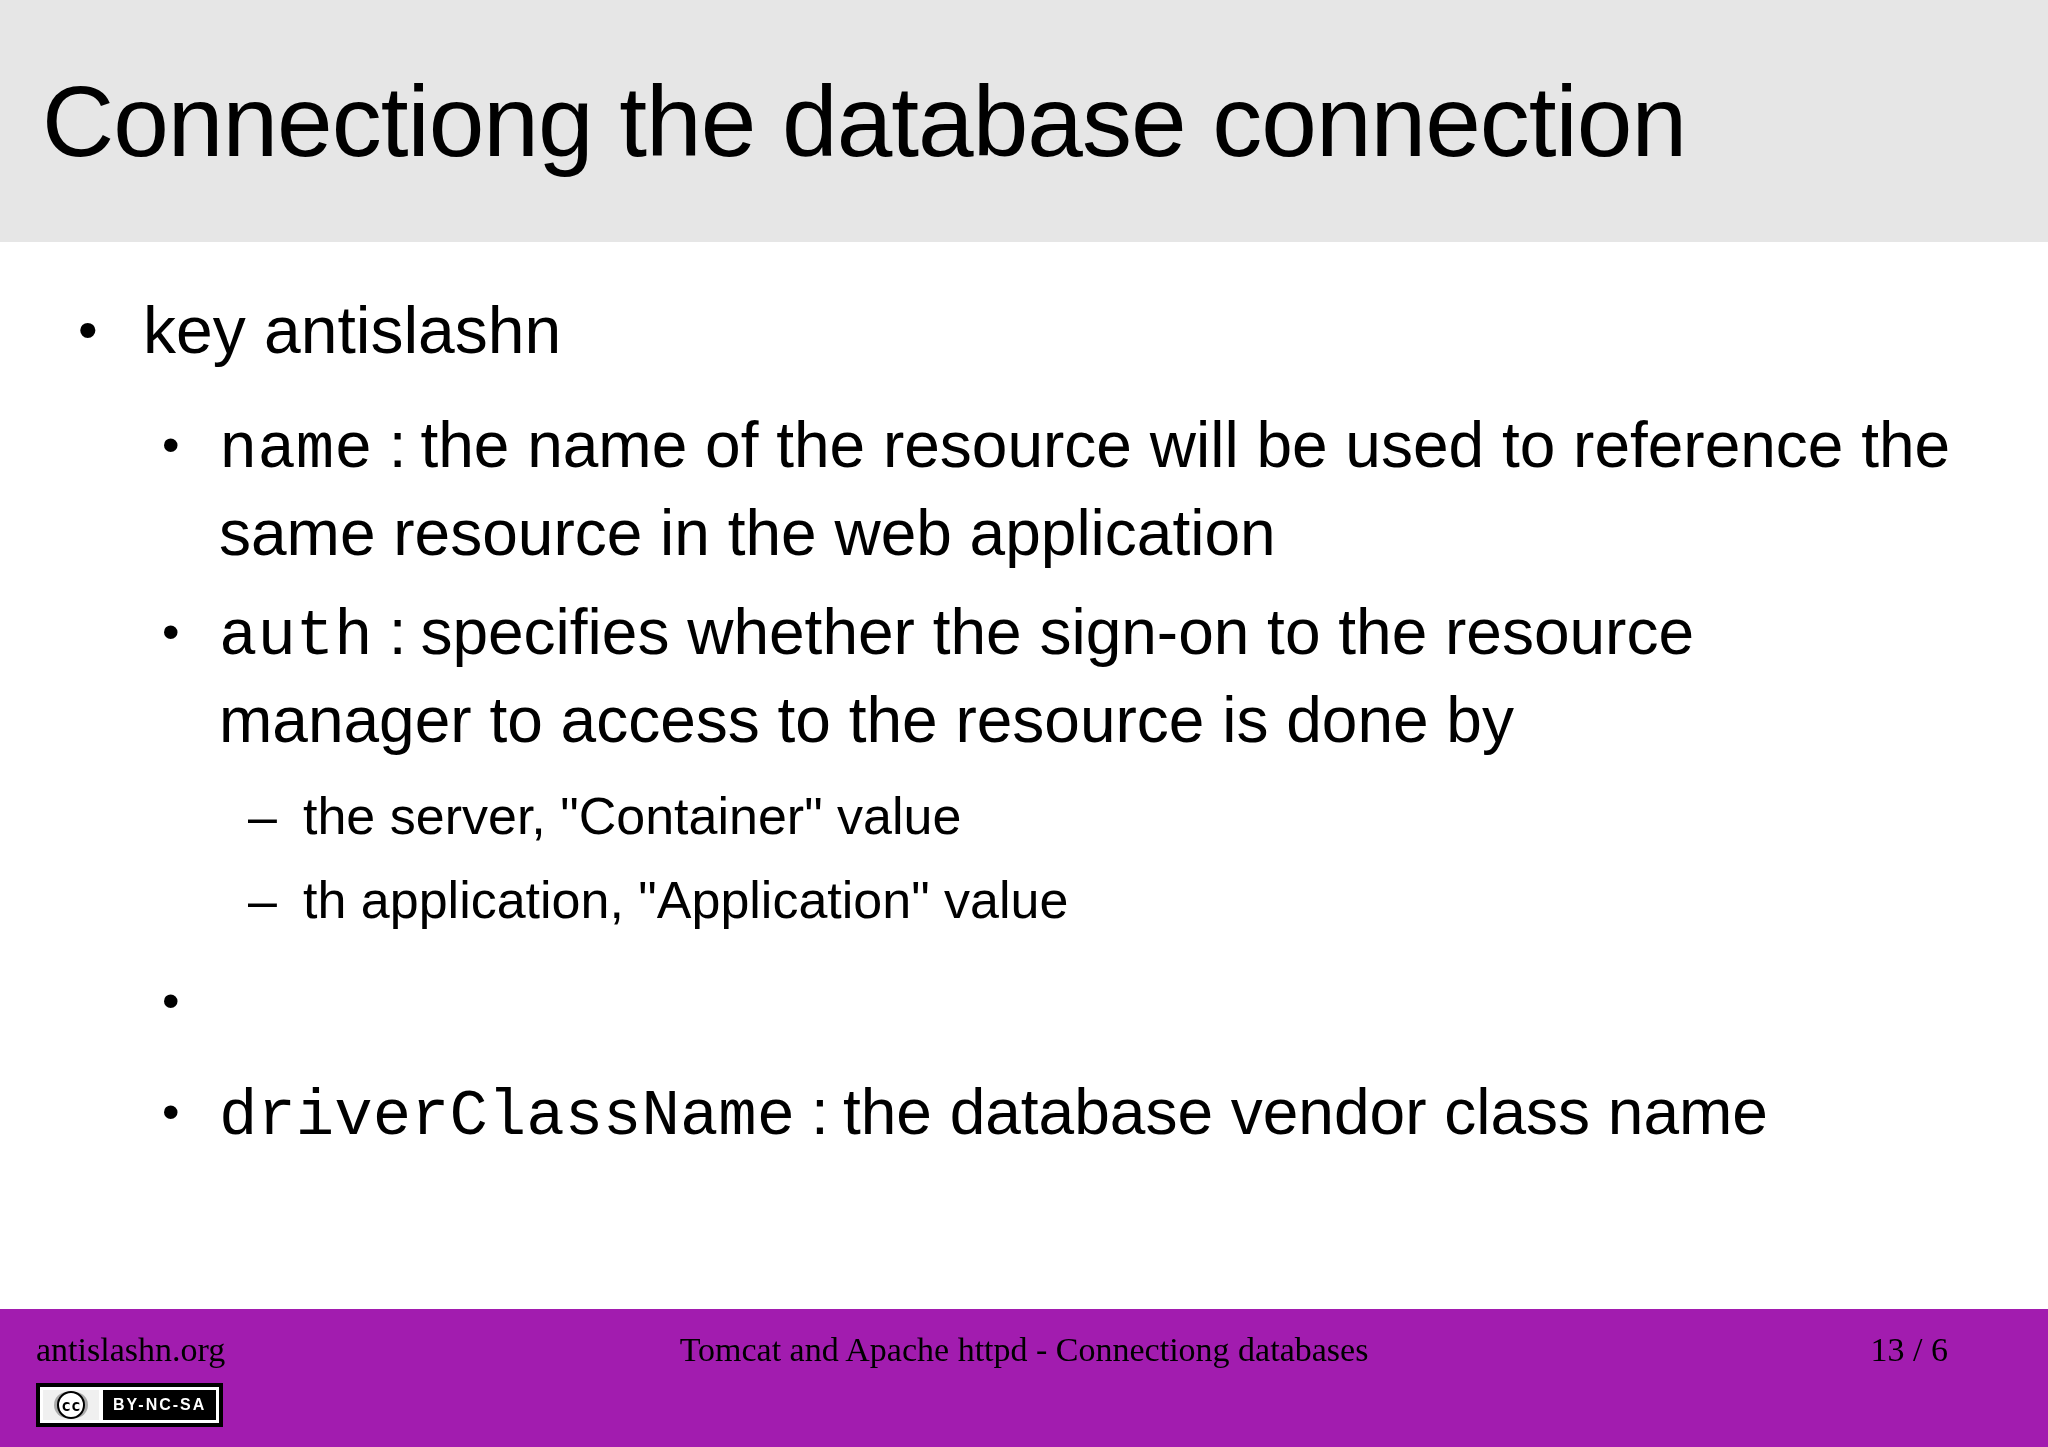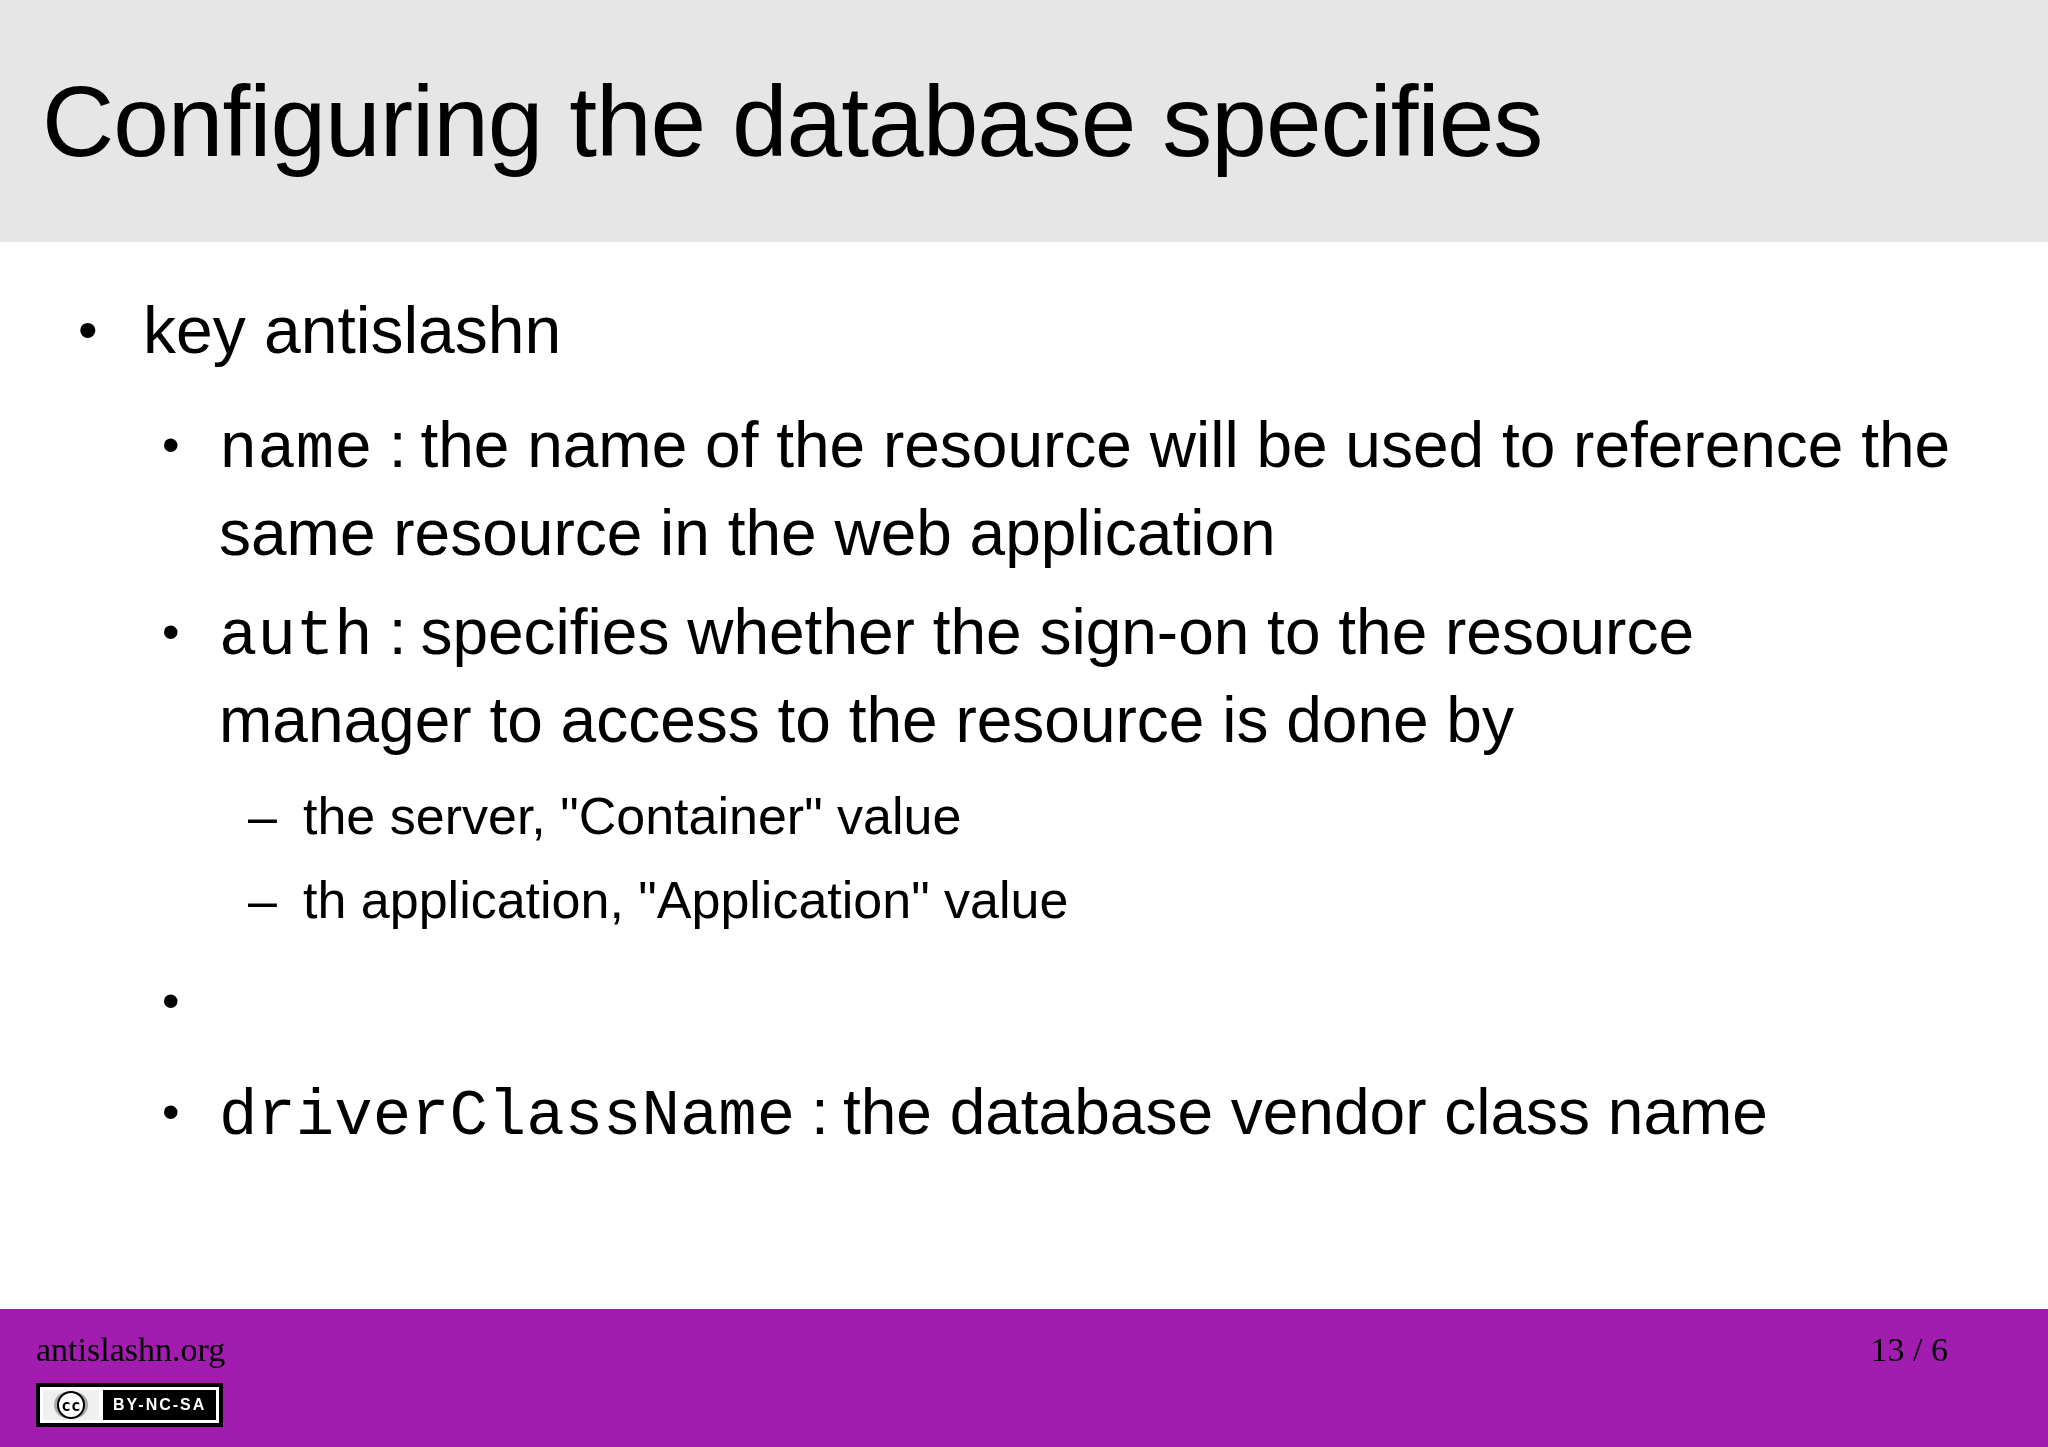--- a/index.html
+++ b/index.html
@@ -83,21 +83,21 @@
     font-family:Liberation Sans, sans-serif;
     font-weight:bold;font-size:16px;letter-spacing:2px;
   }
 </style>
 </head>
 <body>
 
 <div class="slide">
 
   <header class="title-band">
-    <h1>Configuring the database specifies</h1>
+    <h1>Connectiong the database connection</h1>
   </header>
 
   <main class="body-area">
 
     <div class="row l1">
       <span class="marker">•</span>
       <span>key antislashn</span>
     </div>
 
     <div class="row l2 mt-name">
@@ -134,16 +134,17 @@
   <footer class="footer">
     <span class="footer-site">antislashn.org</span>
 
     <div class="cc-badge">
       <span class="cc-left">
           <span class="cc-circle">cc</span>
         </span>
       <span class="cc-right">BY-NC-SA</span>
     </div>
 
+    <span class="footer-center">Tomcat and Apache httpd - Connectiong databases</span>
     <span class="footer-page">13 / 6</span>
   </footer>
 
 </div>
 
 </body></html>

